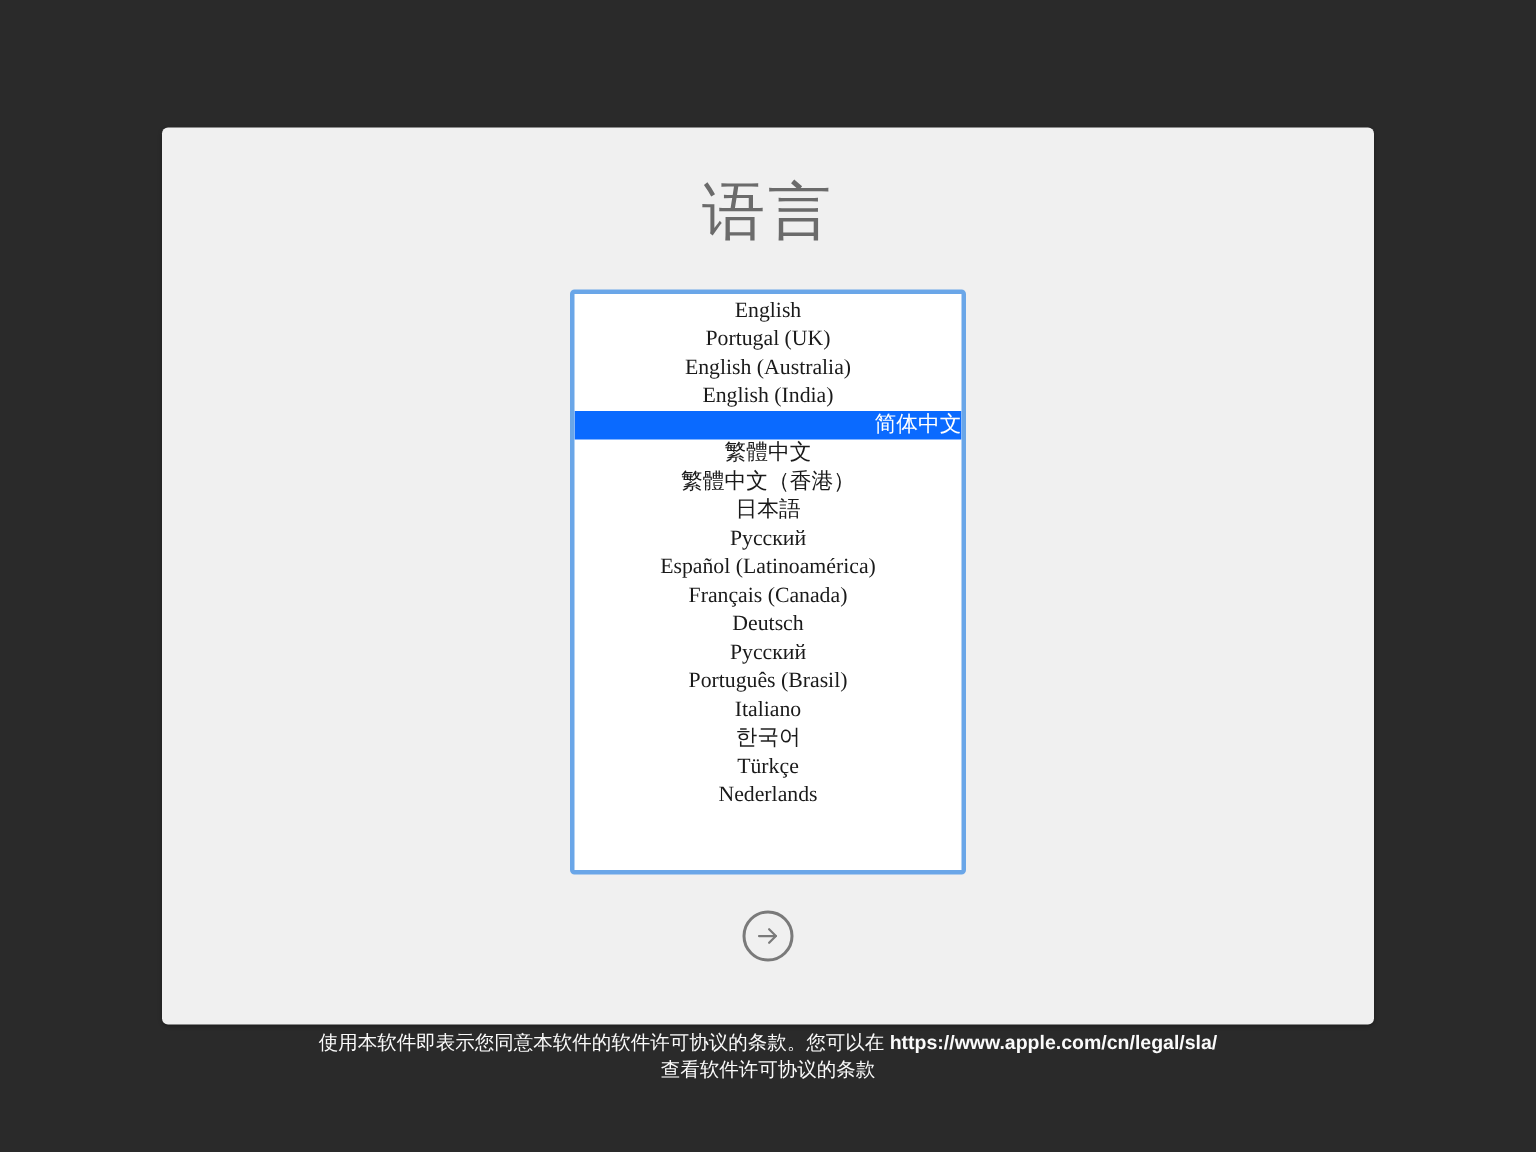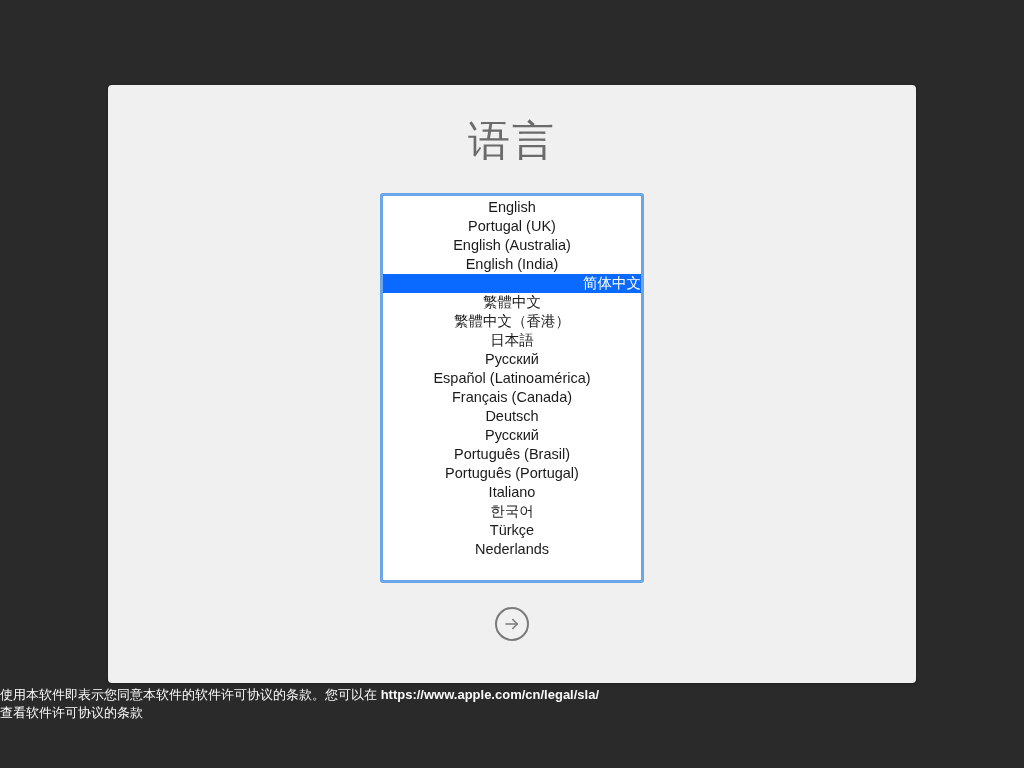--- a/index.html
+++ b/index.html
@@ -31,20 +31,21 @@
   }
   .listbox-wrap {
     margin-top: 24px;
     width: 264px;
     height: 390px;
     border: 3px solid #6aa6e8;
     border-radius: 3px;
     background: #fff;
     position: relative;
     overflow: hidden;
+    font-family: Liberation Serif, serif;
   }
   .listbox {
     width: 100%;
     height: 100%;
     overflow-y: auto;
     padding-top: 2px;
     padding-bottom: 6px;
   }
   .listbox::-webkit-scrollbar { width: 14px; }
   .listbox::-webkit-scrollbar-track { background: transparent; }
@@ -78,21 +79,21 @@
     align-items: center;
     justify-content: center;
     cursor: pointer;
     color: #7a7a7a;
   }
   .arrow-btn svg { display: block; }
   .footer {
     position: absolute;
     left: 0; right: 0;
     top: 686px;
-    text-align: left;
+    text-align: center;
     font-size: 13px;
     line-height: 18px;
     color: #fafafa;
     font-weight: 500;
   }
   .footer .url { font-weight: 600; }
 </style>
 </head>
 <body>
 
@@ -108,21 +109,20 @@
         <div class="lang-item selected">简体中文</div>
         <div class="lang-item">繁體中文</div>
         <div class="lang-item">繁體中文（香港）</div>
         <div class="lang-item">日本語</div>
         <div class="lang-item">Русский</div>
         <div class="lang-item">Español (Latinoamérica)</div>
         <div class="lang-item">Français (Canada)</div>
         <div class="lang-item">Deutsch</div>
         <div class="lang-item">Русский</div>
         <div class="lang-item">Português (Brasil)</div>
-        <div class="lang-item">Português (Portugal)</div>
         <div class="lang-item">Italiano</div>
         <div class="lang-item">한국어</div>
         <div class="lang-item">Türkçe</div>
         <div class="lang-item">Nederlands</div>
       </div>
   </div>
 
   <div class="arrow-btn">
     <span>
       <svg width="18" height="18" viewBox="0 0 24 24" fill="none" stroke="currentColor" stroke-width="2" stroke-linecap="round" stroke-linejoin="round">

